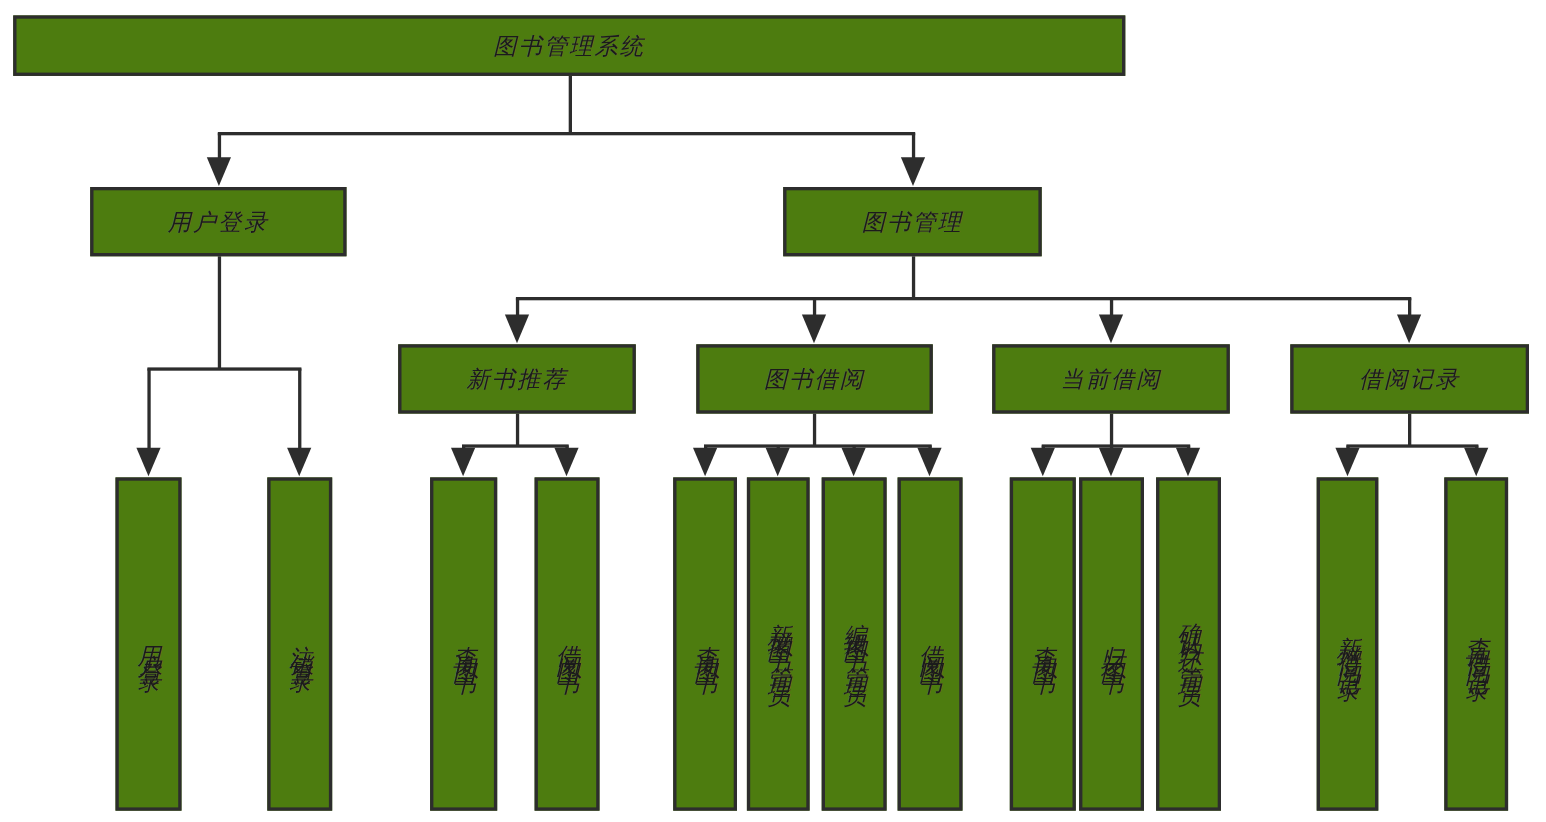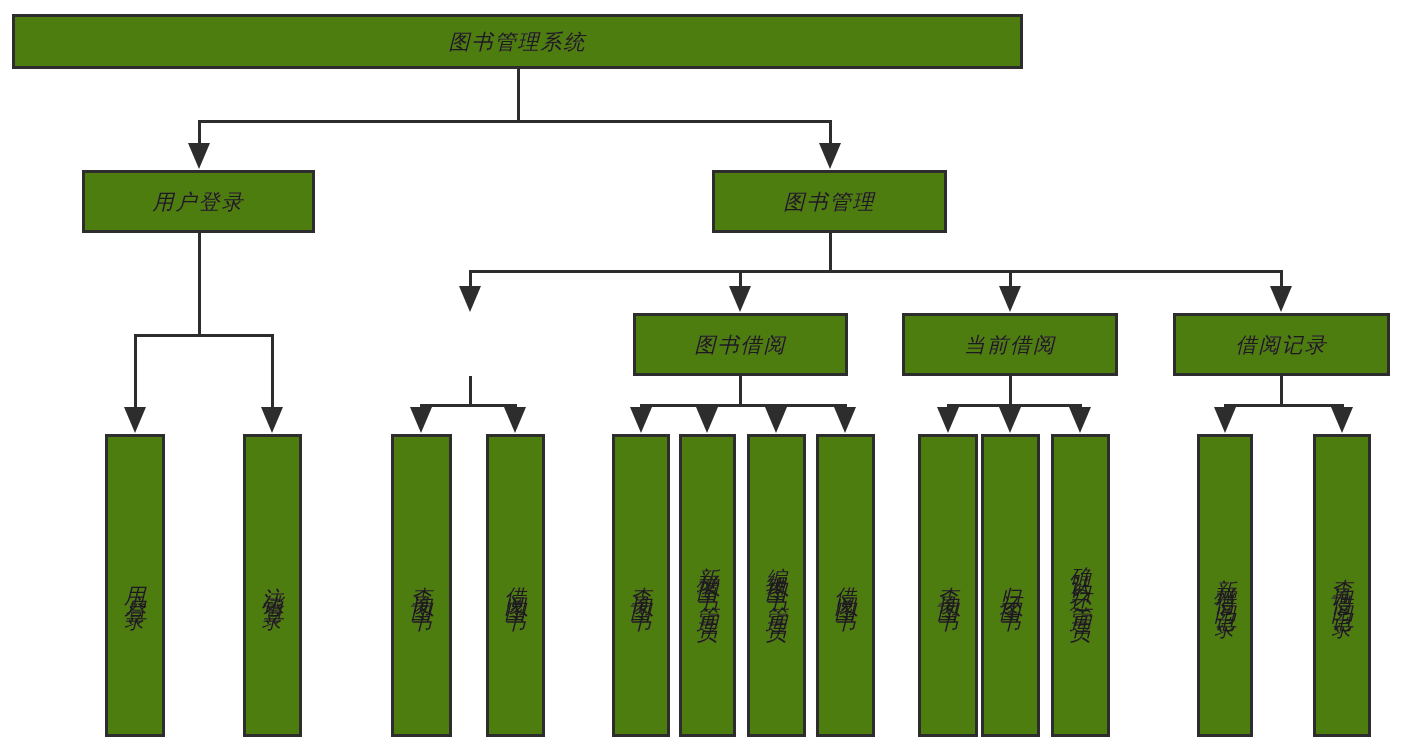--- a/index.html
+++ b/index.html
@@ -42,20 +42,23 @@
     <span class="hlbl">图书管理系统</span>
   </div>
 
   <div class="box" style="left:82px;top:170px;width:233px;height:63px">
     <span class="hlbl">用户登录</span>
   </div>
   <div class="box" style="left:712px;top:170px;width:235px;height:63px">
     <span class="hlbl">图书管理</span>
   </div>
 
+  <div class="box" style="left:362px;top:313px;width:216px;height:63px">
+    <span class="hlbl">新书推荐</span>
+  </div>
   <div class="box" style="left:633px;top:313px;width:215px;height:63px">
     <span class="hlbl">图书借阅</span>
   </div>
   <div class="box" style="left:902px;top:313px;width:216px;height:63px">
     <span class="hlbl">当前借阅</span>
   </div>
   <div class="box" style="left:1173px;top:313px;width:217px;height:63px">
     <span class="hlbl">借阅记录</span>
   </div>
 

